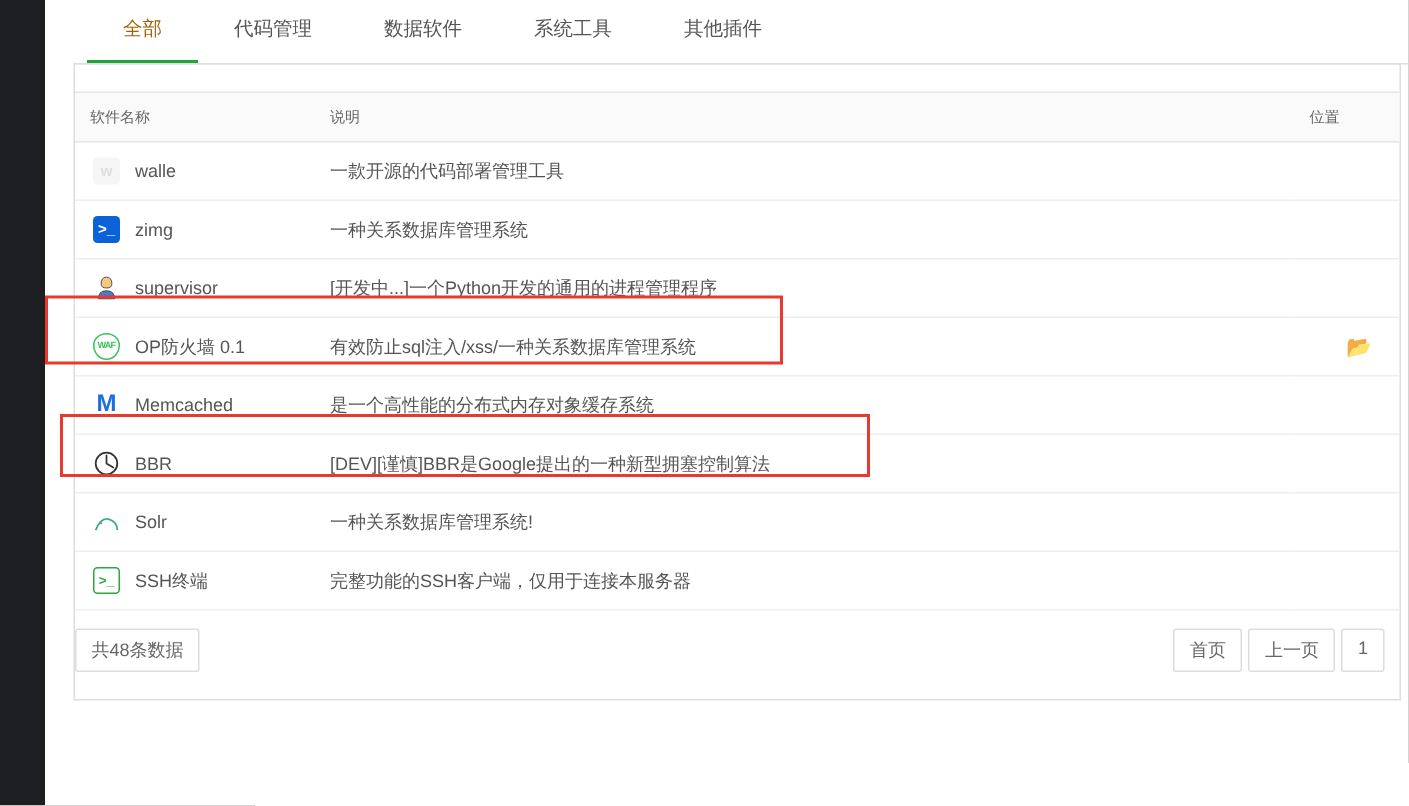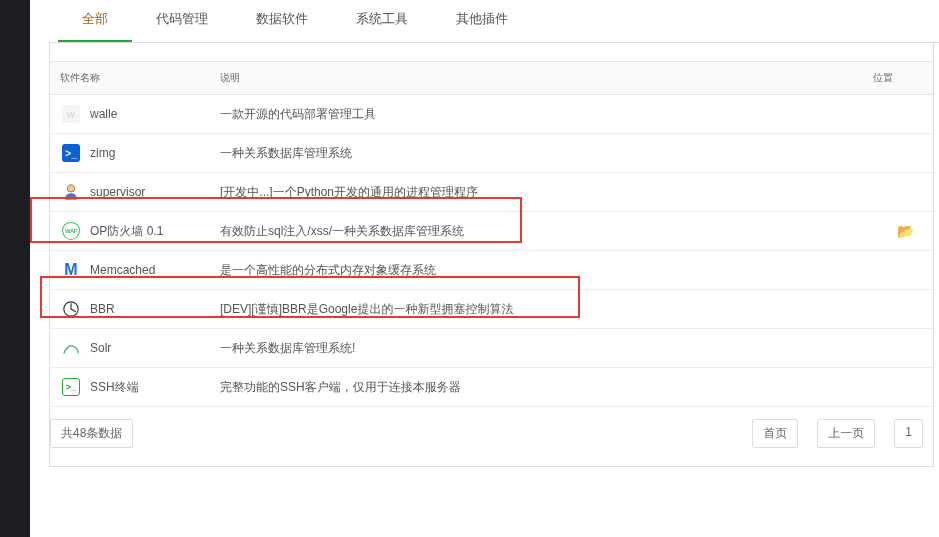--- a/index.html
+++ b/index.html
@@ -99,21 +99,20 @@
     }
     .pager { display: flex; gap: 4px; }
     .pager-btn {
       border: 1px solid #ddd;
       padding: 5px 10px;
       color: #666;
       font-size: 12px;
       cursor: pointer;
       border-radius: 2px;
       background: #fff;
-      margin-left: 15px;
     }
     .folder-icon { color: #e8a020; font-size: 14px; }
     .outer-border { border: 1px solid #ddd; margin: -1px 5px 0 -1px; padding-bottom: 18px; }
   </style>
 </head>
 <body>
 
 <div class="page">
   <div class="content">
 

